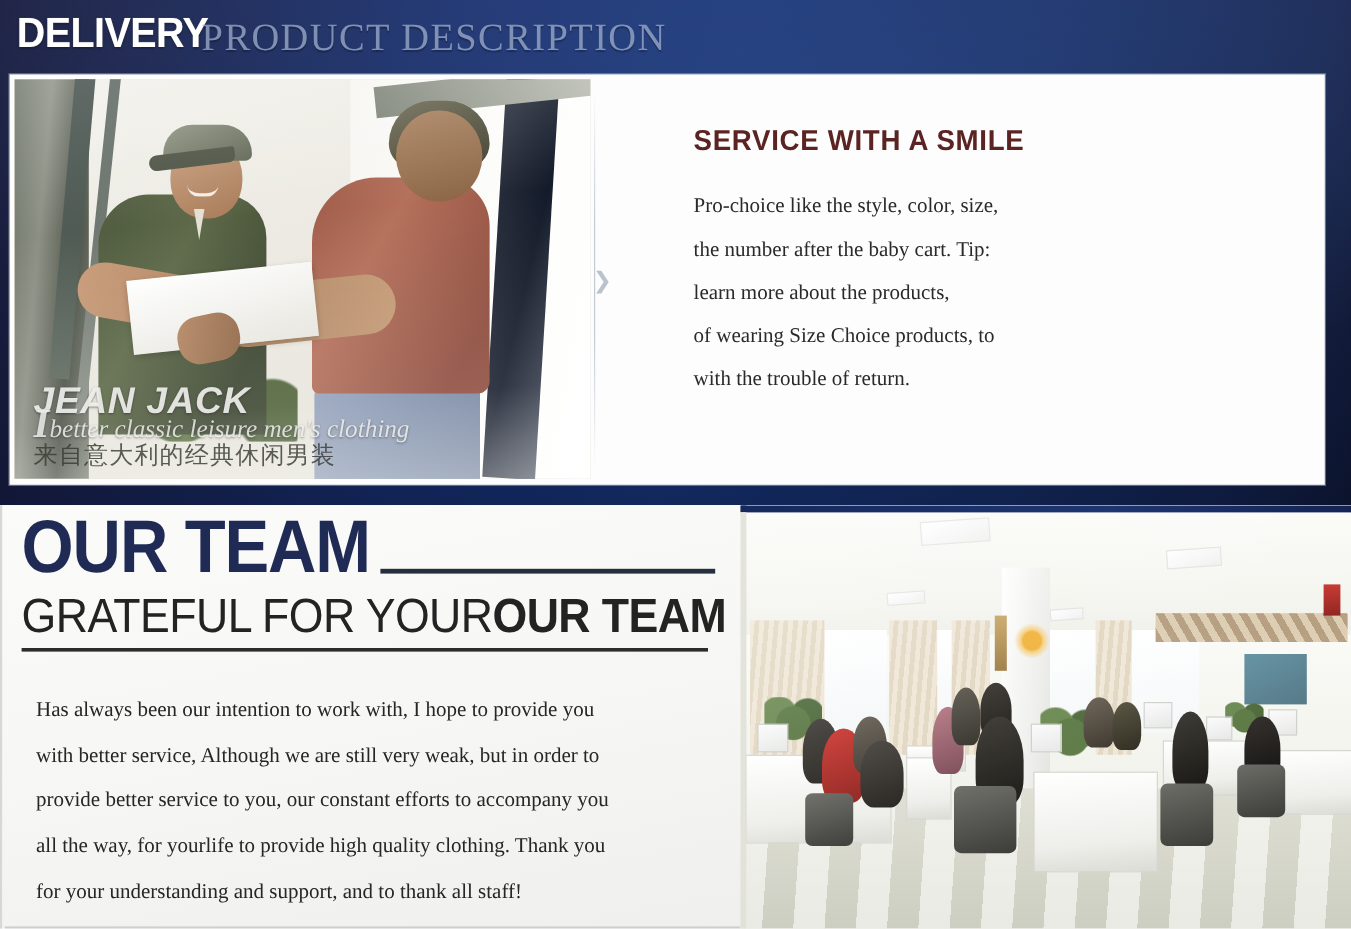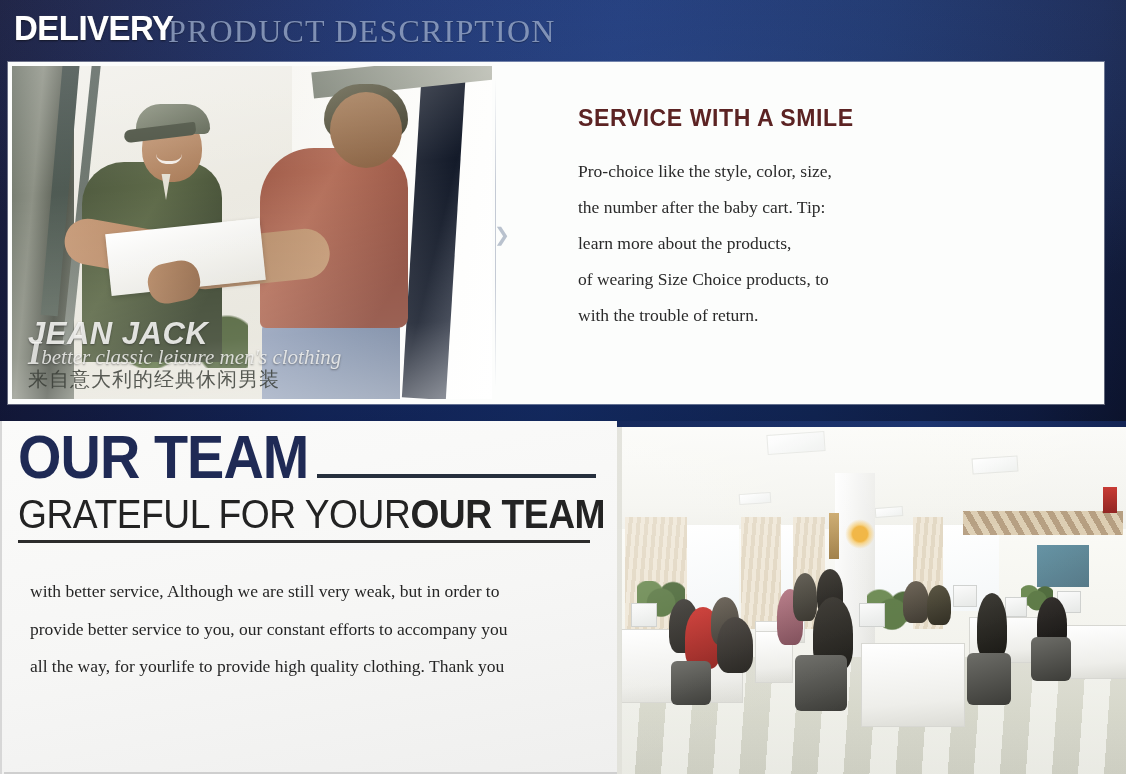--- a/index.html
+++ b/index.html
@@ -589,23 +589,25 @@
       <div class="team-head">
         <div class="th-row1">
           <span class="th-our-team">OUR TEAM</span>
           <span class="th-rule-inline"></span>
         </div>
         <div class="th-row2"><span class="thin">GRATEFUL FOR YOUR</span><span class="bold">OUR TEAM</span></div>
         <div class="th-rule-bottom"></div>
       </div>
 
       <div class="team-body">
+        <p>Has always been our intention to work with, I hope to provide you</p>
         <p>with better service, Although we are still very weak, but in order to</p>
         <p>provide better service to you, our constant efforts to accompany you</p>
         <p>all the way, for yourlife to provide high quality clothing. Thank you</p>
+        <p>for your understanding and support, and to thank all staff!</p>
       </div>
 
       <div class="bottom-hairline"></div>
     </div>
 
     <figure class="office-photo">
       <div class="of-ceiling"></div>
       <div class="of-panel of-lamp1"></div>
       <div class="of-panel of-lamp2"></div>
       <div class="of-panel of-lamp3"></div>

